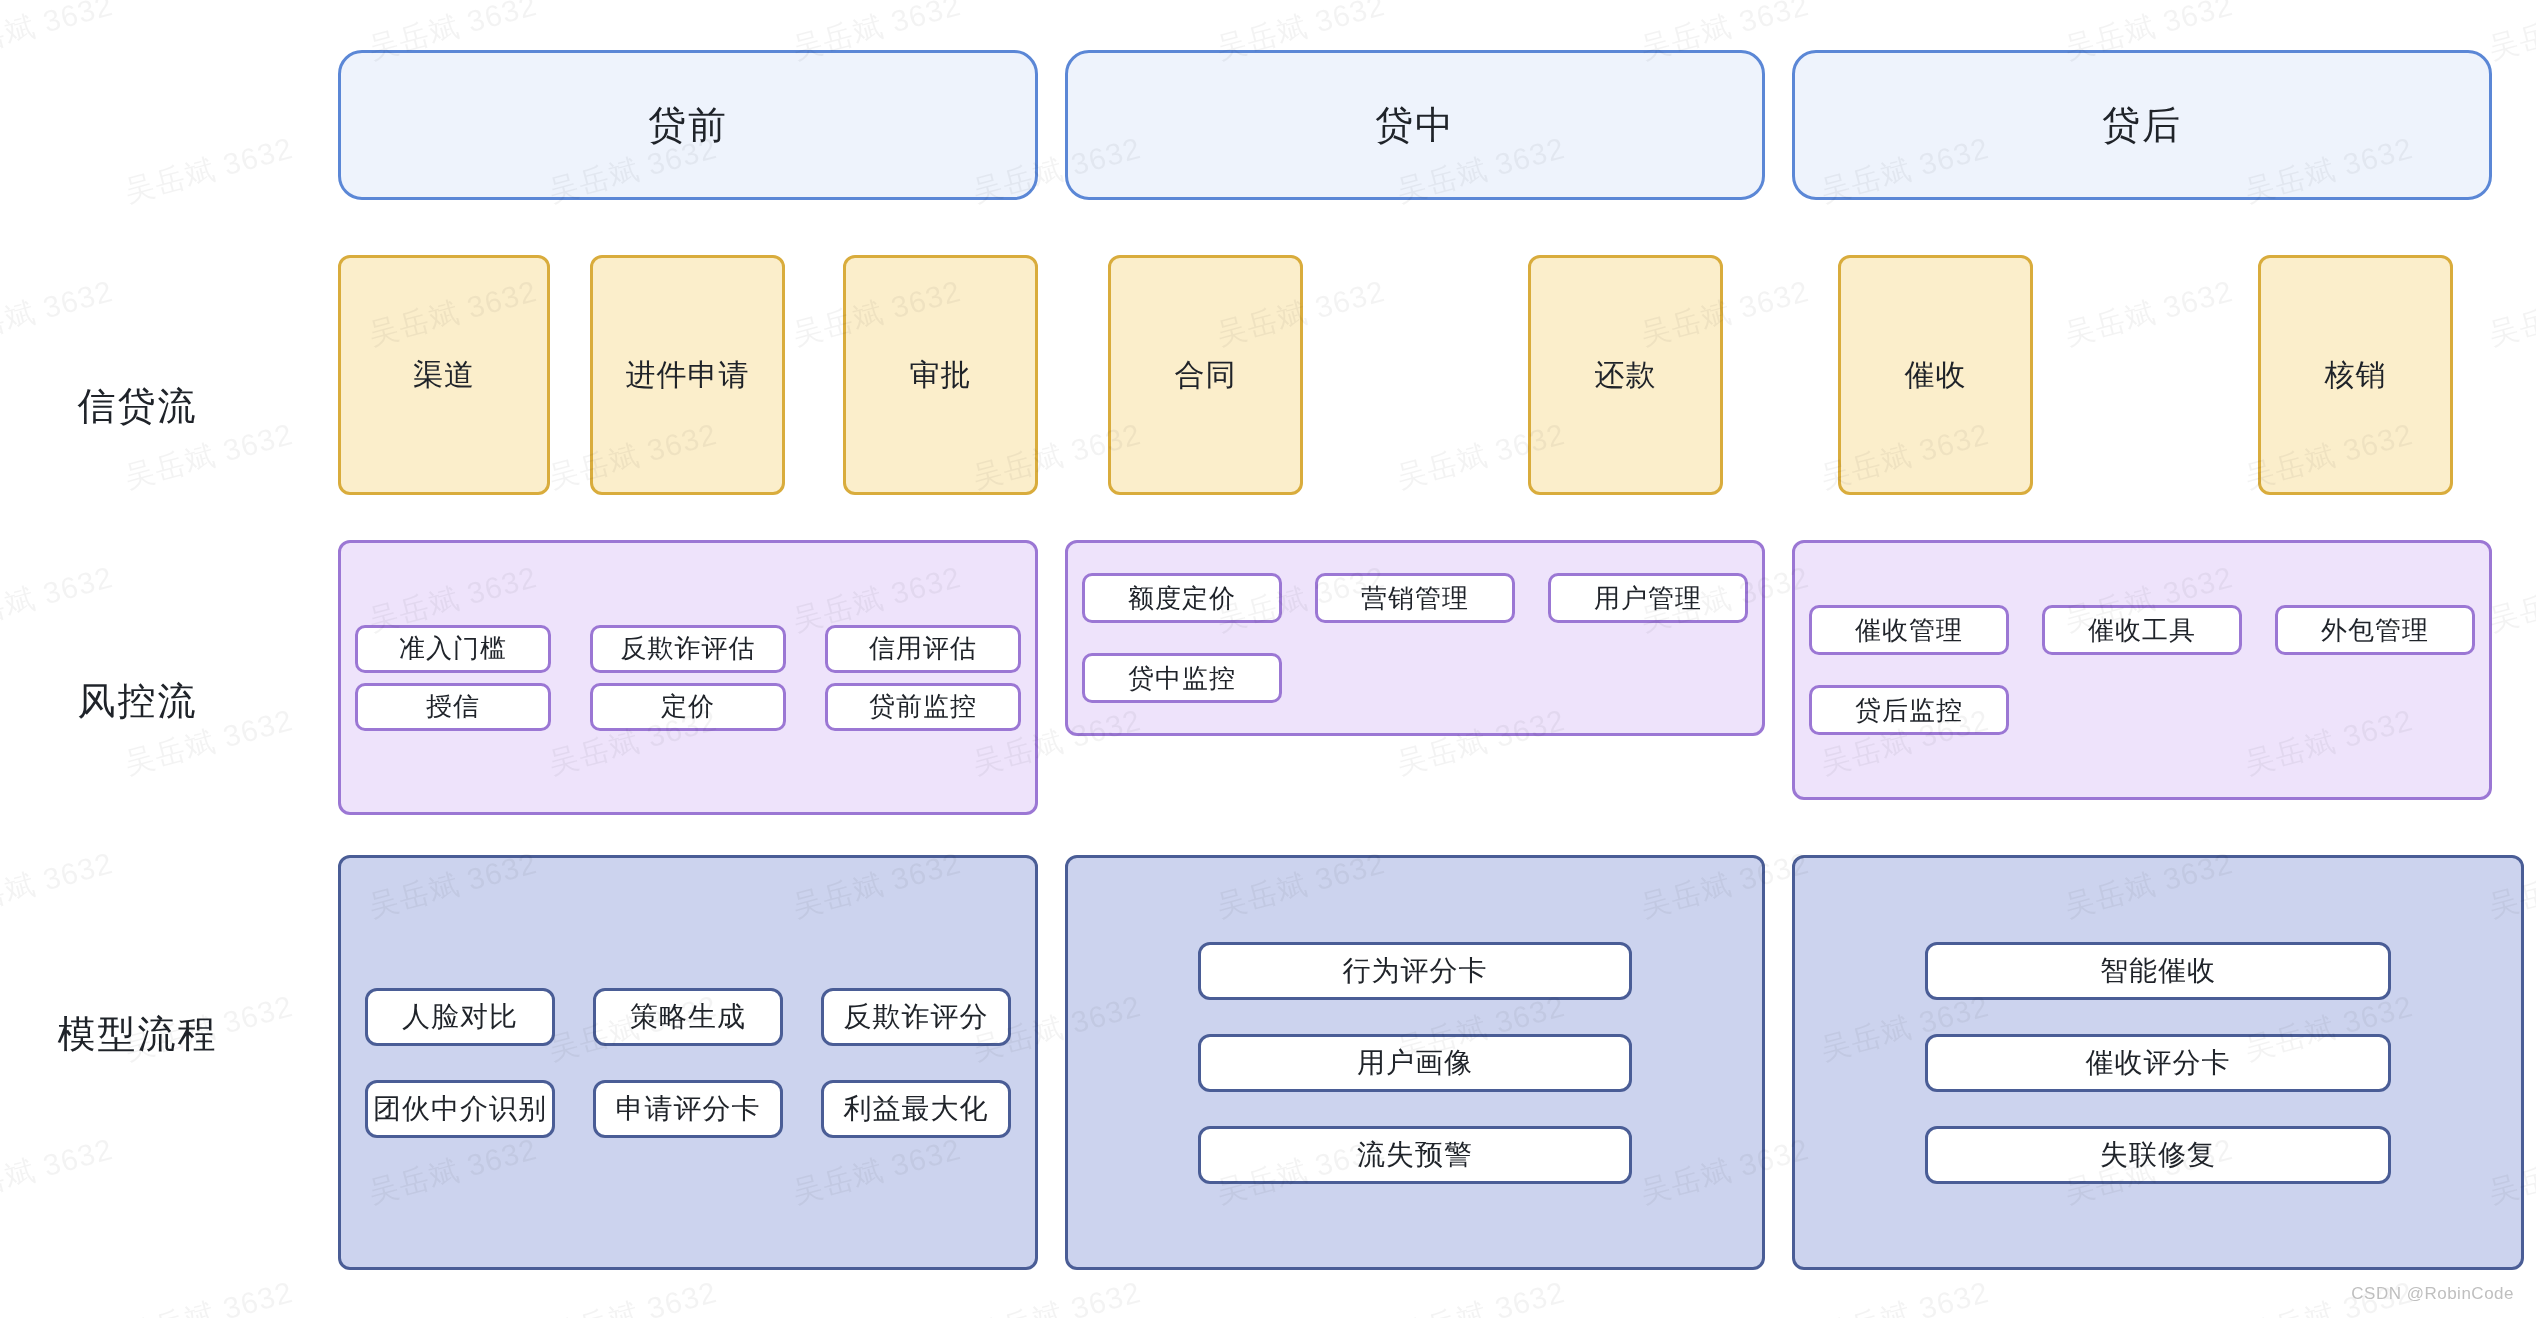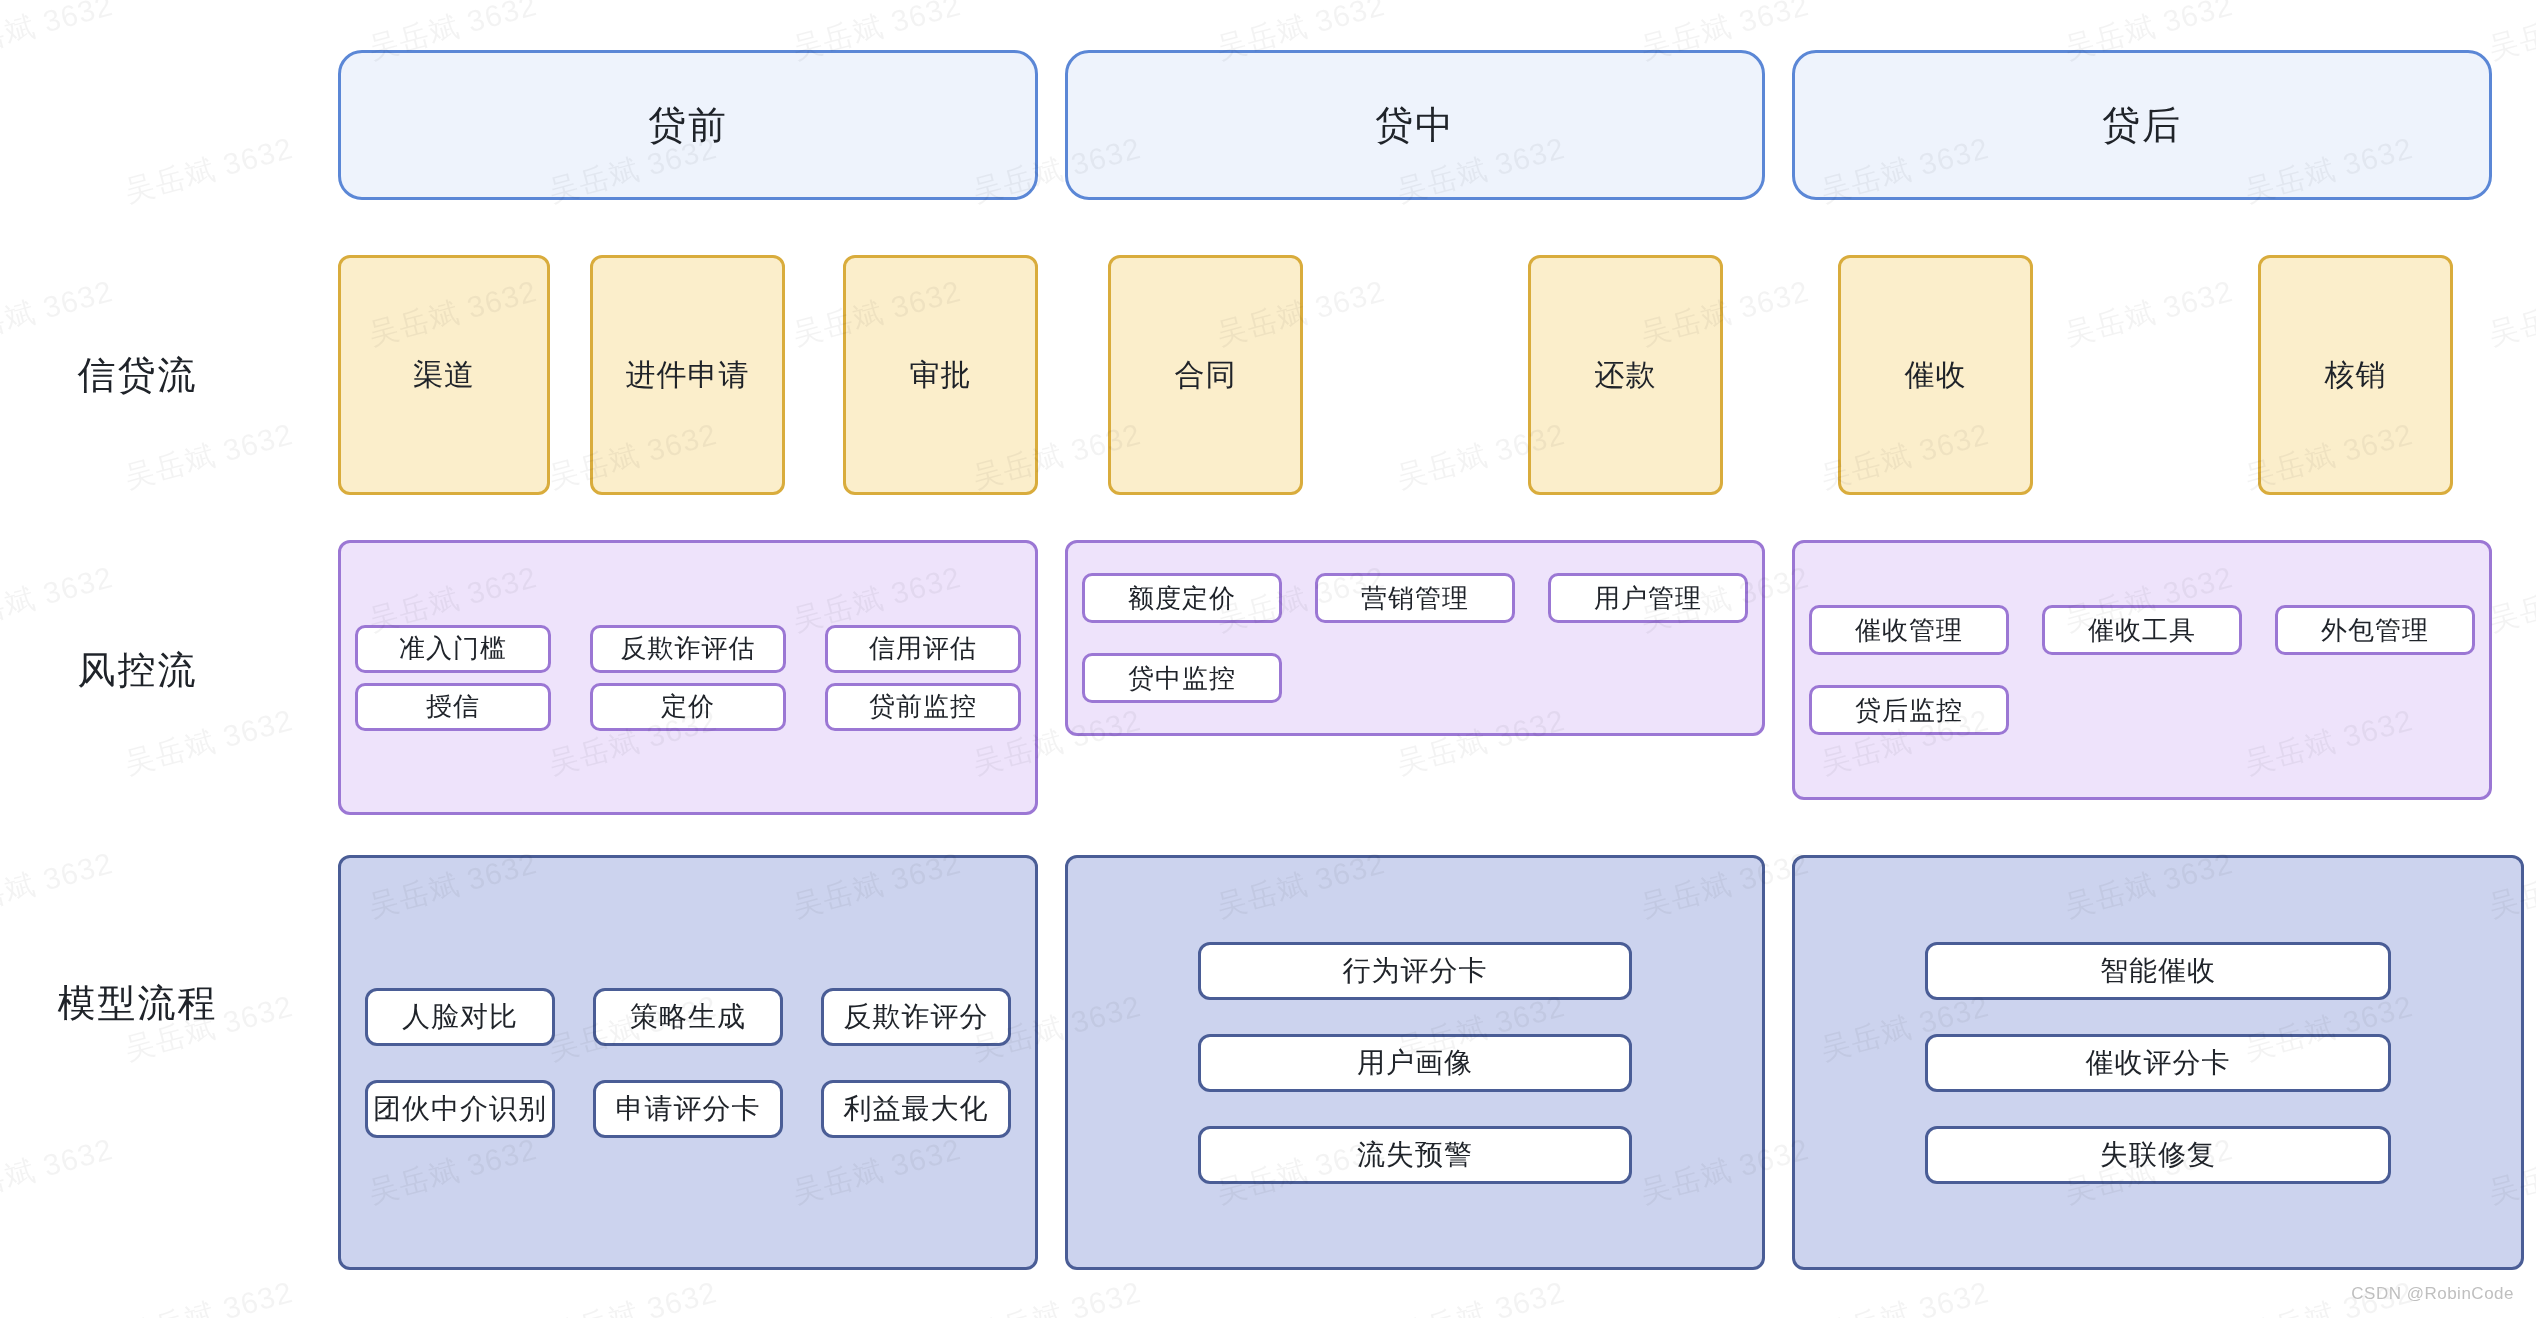--- a/index.html
+++ b/index.html
@@ -46,20 +46,21 @@
   
   .row-label {
     position: absolute;
     left: 0;
     width: 275px;
     text-align: center;
     font-size: 38px;
     font-weight: 400;
     color: #1f2329;
     letter-spacing: 2px;
+    margin-top: 31px;
   }
 
   
   .stage-header {
     position: absolute;
     box-sizing: border-box;
     background: #eef3fc;
     border: 3px solid #5b87d6;
     border-radius: 24px;
     display: flex;

